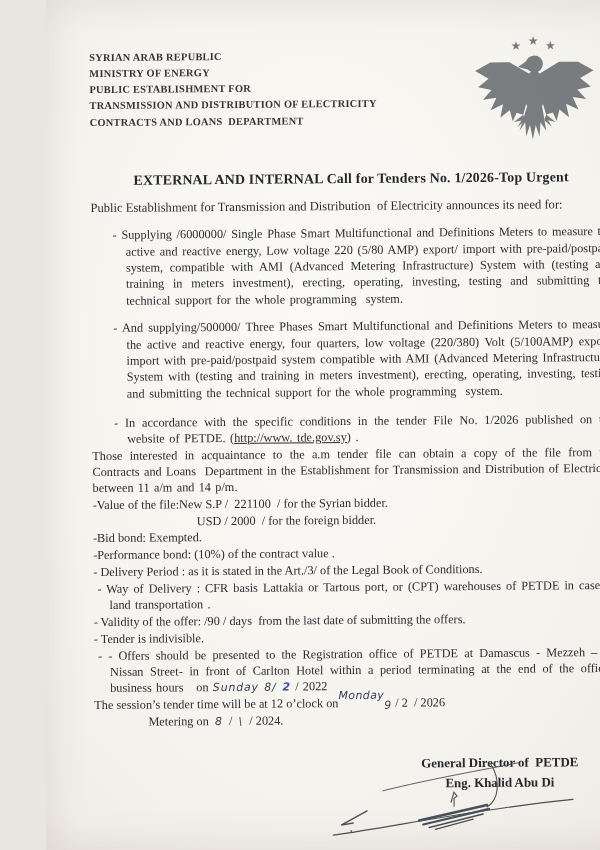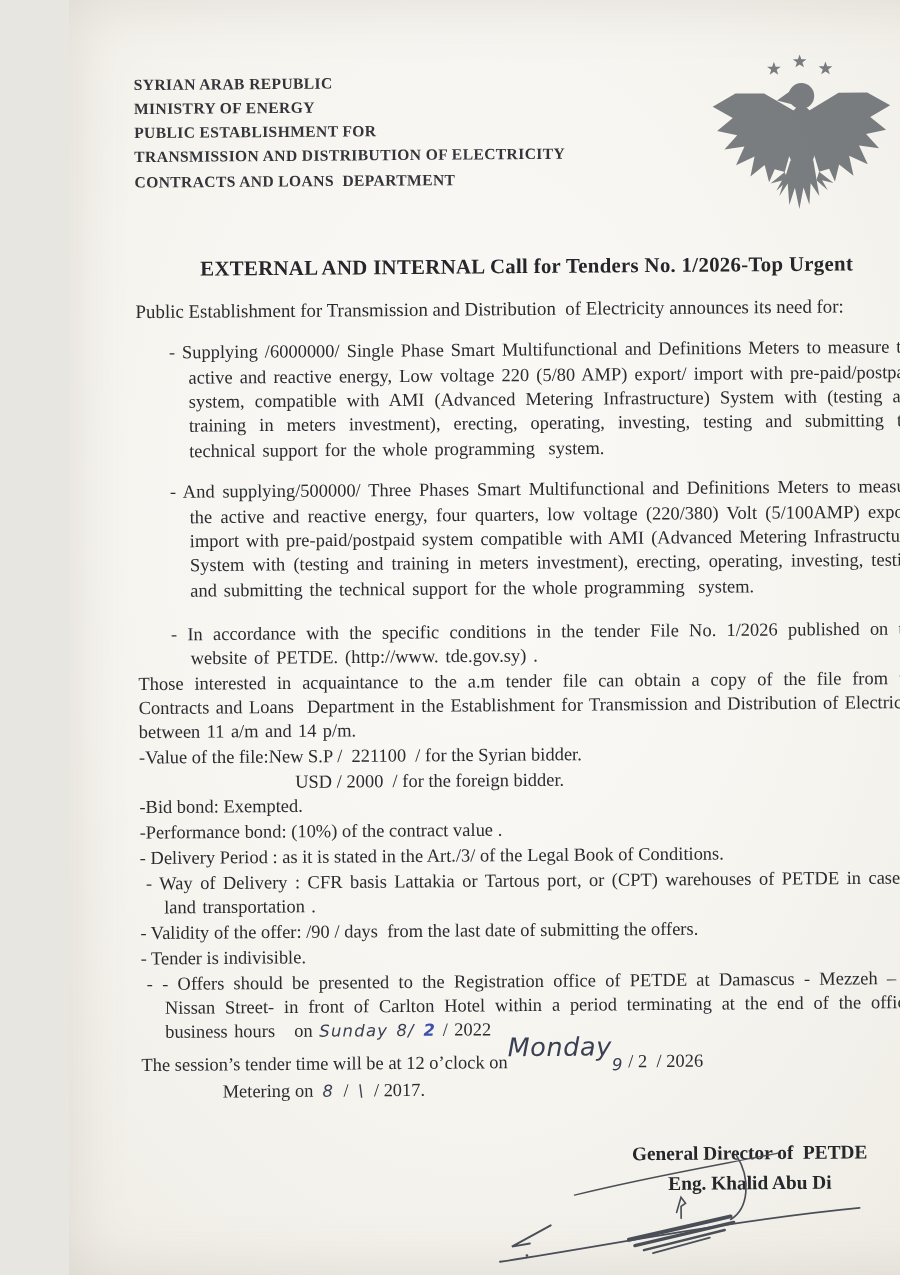--- a/index.html
+++ b/index.html
@@ -38,29 +38,29 @@
     margin-top:14px;color:#26272b;white-space:pre-wrap;
   }
   .intro{margin-top:10px;font-size:12.6px;white-space:pre-wrap;}
   .bullet{
     margin-top:11px;margin-left:22px;padding-left:13px;text-indent:-13px;
     text-align:justify;white-space:pre-wrap;word-spacing:1.5px;line-height:1.33;
   }
   .b3{margin-top:13px;}
   .flow{margin-top:1px;white-space:pre-wrap;}
   .just{text-align:justify;word-spacing:1.2px;}
-  .url{}
+  .url{text-decoration:underline;}
   .indent-usd{padding-left:104px;}
   .hang{margin-left:4px;padding-left:12px;text-indent:-12px;}
   .hand{
     font-family:"DejaVu Sans", sans-serif;font-style:italic;
     font-size:11px;color:#3a4052;letter-spacing:.8px;white-space:pre;
   }
   .hand-blue{color:#3d50ab;font-weight:600;}
-  .hand-sup{position:relative;top:-8px;font-size:17px;letter-spacing:.4px;}
+  .hand-sup{position:relative;top:-8px;font-size:11px;letter-spacing:.4px;}
   .hand-low{position:relative;top:2px;}
   .sig{
     margin-top:26px;margin-left:288px;text-align:center;position:relative;
     font-weight:bold;font-size:12.9px;line-height:1.5;color:#26272b;
   }
   .sig .l1,.sig .l2{white-space:pre-wrap;}
   .sig-scribble{
     position:absolute;left:-60px;top:18px;width:280px;height:90px;
     overflow:visible;pointer-events:none;
   }
@@ -116,21 +116,21 @@
     <div class="flow">-Performance bond: (10%) of the contract value .</div>
     <div class="flow">- Delivery Period : as it is stated in the Art./3/ of the Legal Book of Conditions.</div>
     <div class="flow just hang">- Way of Delivery : CFR basis Lattakia or Tartous port, or (CPT) warehouses of PETDE in case of land transportation .</div>
     <div class="flow">- Validity of the offer: /90 / days  from the last date of submitting the offers.</div>
     <div class="flow">- Tender is indivisible.</div>
 
     <div class="flow just hang"><span>- - Offers should be presented to the Registration office of PETDE at Damascus - Mezzeh – 17 Nissan Street- in front of Carlton Hotel within a period terminating at the end of the official business hours   on </span><span class="hand">Sunday 8/</span><span class="hand hand-blue"> 2</span><span> / 2022</span></div>
 
     <div class="flow"><span>The session’s tender time will be at 12 o’clock on</span><span class="hand hand-sup">Monday</span><span class="hand hand-low">9</span> <span>/ 2  / 2026</span></div>
 
-    <div class="flow" style="padding-left:54px"><span>Metering on  </span><span class="hand">8</span><span>  /  </span><span class="hand">\</span><span>  / 2017.</span></div>
+    <div class="flow" style="padding-left:54px"><span>Metering on  </span><span class="hand">8</span><span>  /  </span><span class="hand">\</span><span>  / 2024.</span></div>
 
     <div class="sig">
       <div class="l1">General Director of  PETDE</div>
       <div class="l2">Eng. Khalid Abu Di</div>
       <svg class="sig-scribble" viewBox="0 0 280 90" aria-hidden="true">
         <g stroke="#4a4e57" fill="none" stroke-linecap="round">
 
           <path d="M10,62 C70,54 160,36 250,28" stroke-width="1.2"></path>
 
           <path d="M44,38 L18,52 L30,50" stroke-width="1.3"></path>

